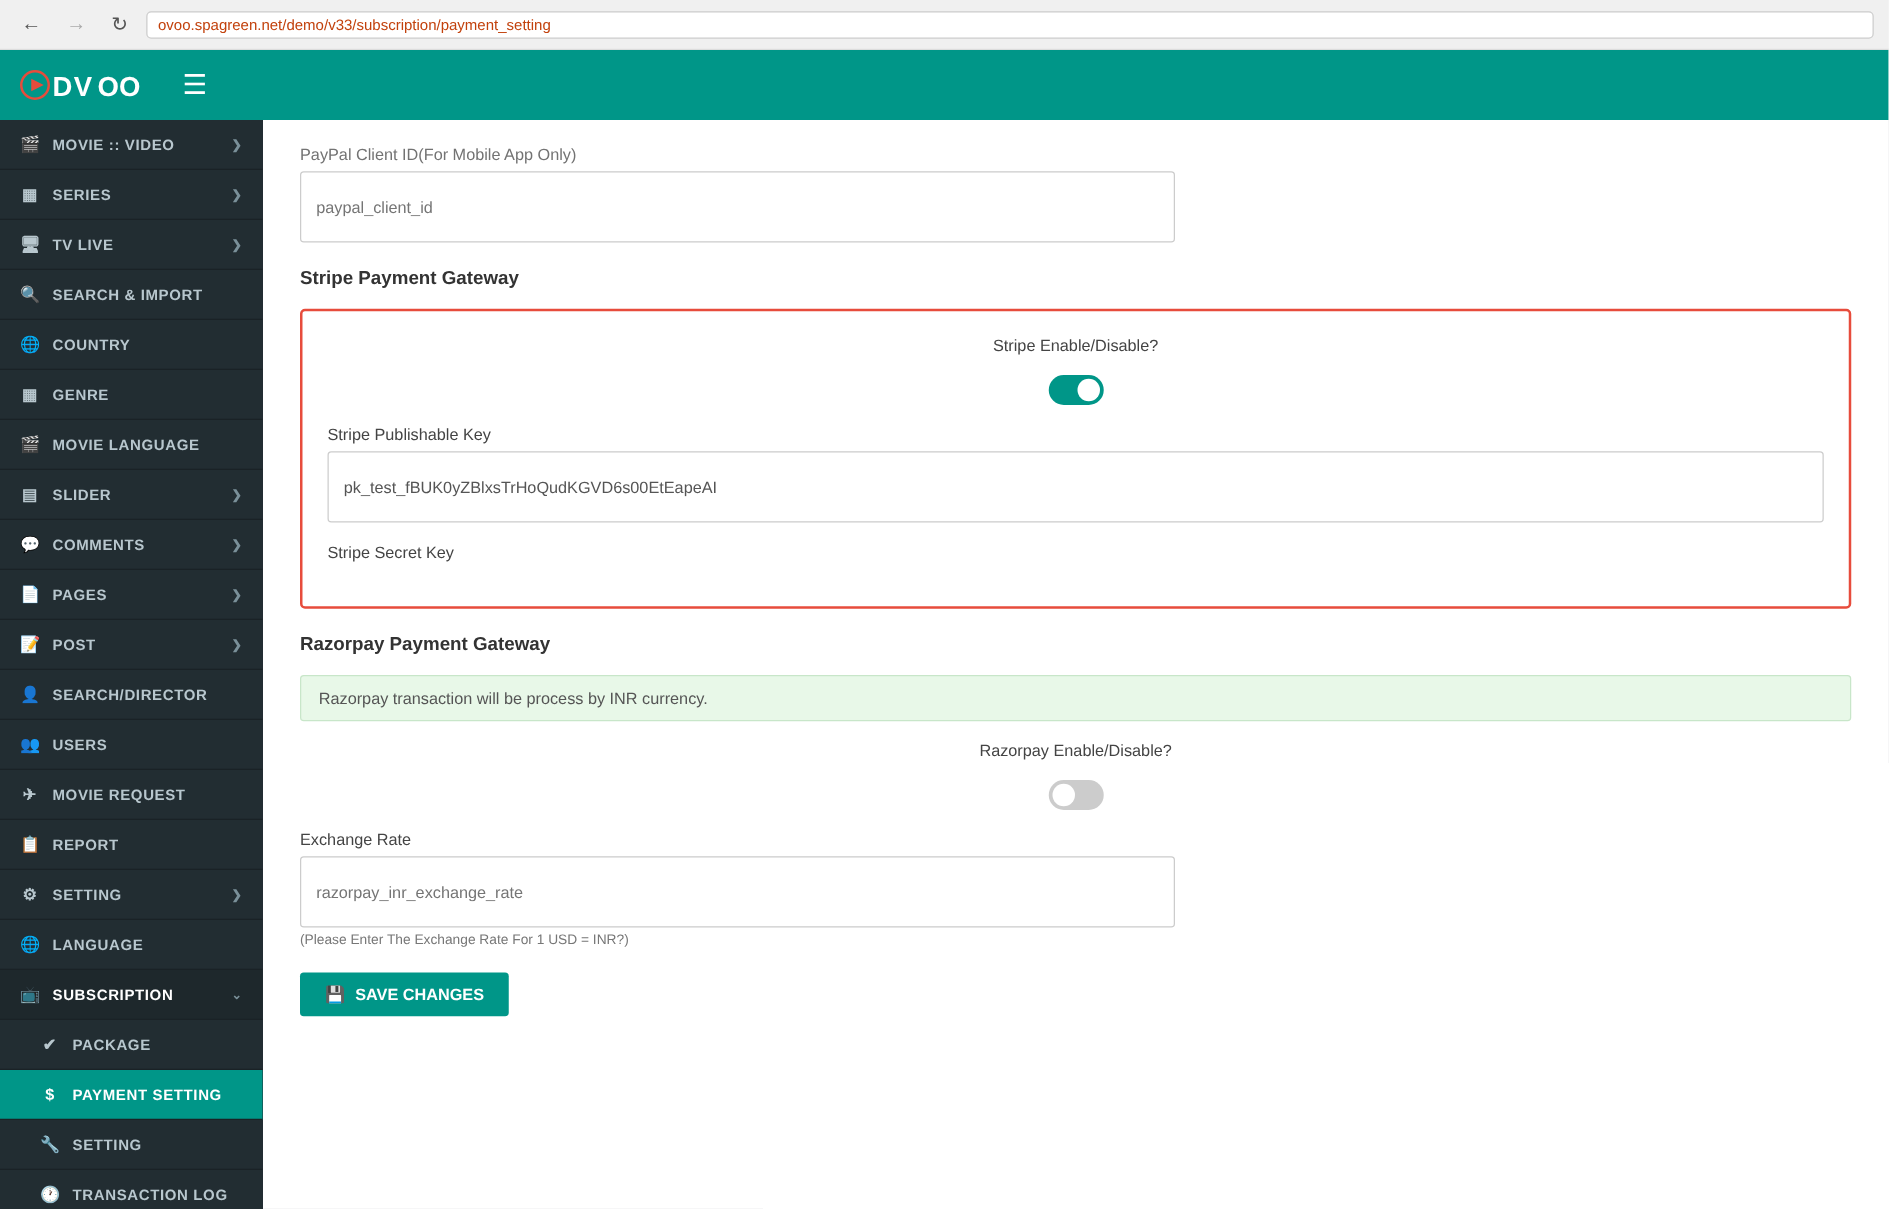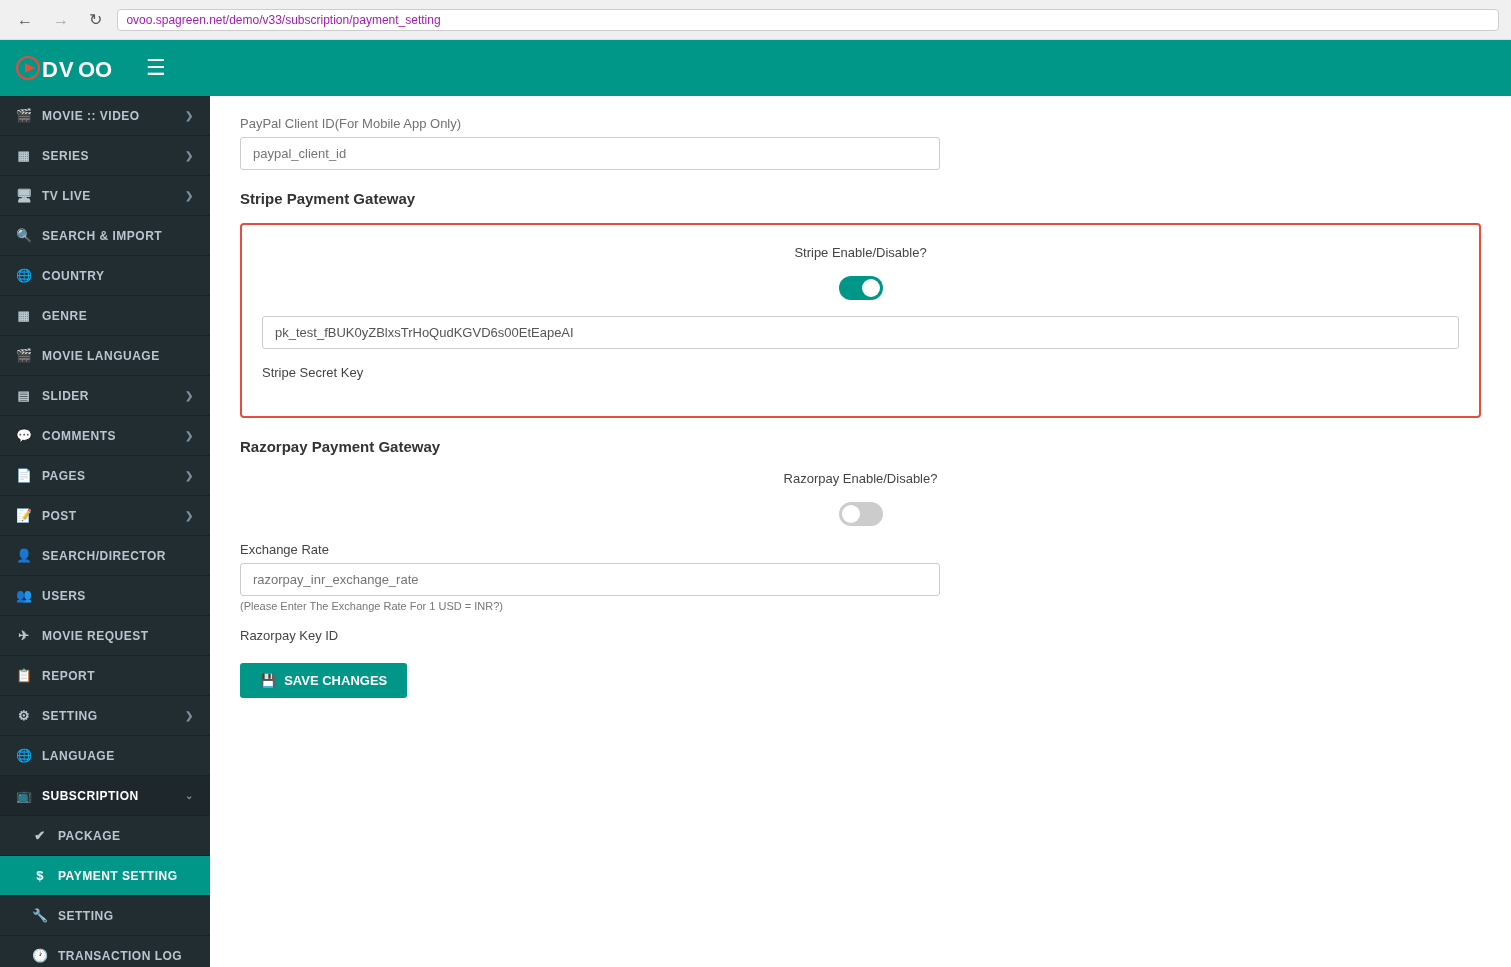--- a/index.html
+++ b/index.html
@@ -25,21 +25,21 @@
       padding: 2px 5px;
     }
     .browser-nav-btn:disabled { color: #aaa; cursor: default; }
     .browser-url-bar {
       flex: 1;
       background: #fff;
       border: 1px solid #ccc;
       border-radius: 4px;
       padding: 3px 8px;
       font-size: 12px;
-      color: #a21caf;
+      color: #c2410c;
     }
 
     
     .app-container { display: flex; flex-direction: column; flex: 1; overflow: hidden; }
 
     
     .app-header {
       background: #009688;
       height: 56px;
       display: flex;
@@ -107,21 +107,21 @@
       border: 2px solid #e74c3c;
       border-radius: 4px;
       padding: 20px;
       margin-bottom: 20px;
     }
 
     .form-group { margin-bottom: 16px; }
     .form-label { font-size: 13px; color: #444; margin-bottom: 6px; display: block; }
     .form-input {
       width: 100%;
-      padding: 8px 12px;
+      padding: 20px 12px;
       border: 1px solid #ccc;
       border-radius: 3px;
       font-size: 13px;
       color: #555;
       background: #fff;
     }
 
     .toggle-row {
       display: flex;
       align-items: center;
@@ -401,47 +401,48 @@
         <div class="stripe-box">
           <div class="toggle-row">
             <span class="toggle-label">Stripe Enable/Disable?</span>
             <label class="toggle-switch">
               <input type="checkbox" checked="" style="">
               <span class="toggle-slider"></span>
             </label>
           </div>
 
           <div class="form-group">
+            <label class="form-label">Stripe Publishable Key</label>
             <input class="form-input" type="text" value="pk_test_fBUK0yZBlxsTrHoQudKGVD6s00EtEapeAI" style="">
           </div>
 
           <div class="form-group">
             <label class="form-label">Stripe Secret Key</label>
           </div>
         </div>
 
         <div class="section-title">Razorpay Payment Gateway</div>
 
+        <div class="info-box">Razorpay transaction will be process by INR currency.</div>
 
         <div class="toggle-row">
           <span class="toggle-label">Razorpay Enable/Disable?</span>
           <label class="toggle-switch">
             <input type="checkbox" style="">
             <span class="toggle-slider"></span>
           </label>
         </div>
 
         <div class="form-group">
           <label class="form-label">Exchange Rate</label>
           <input class="form-input" type="text" style="max-width: 700px;" placeholder="razorpay_inr_exchange_rate">
           <div class="hint-text">(Please Enter The Exchange Rate For 1 USD = INR?)</div>
         </div>
 
         <div class="form-group">
-          <label class="form-label">Razorpay Key ID</label>
         </div>
 
 
         <button class="save-btn">
           <span>💾</span>
           <span>SAVE CHANGES</span>
         </button>
 
       </div>
     </div>

